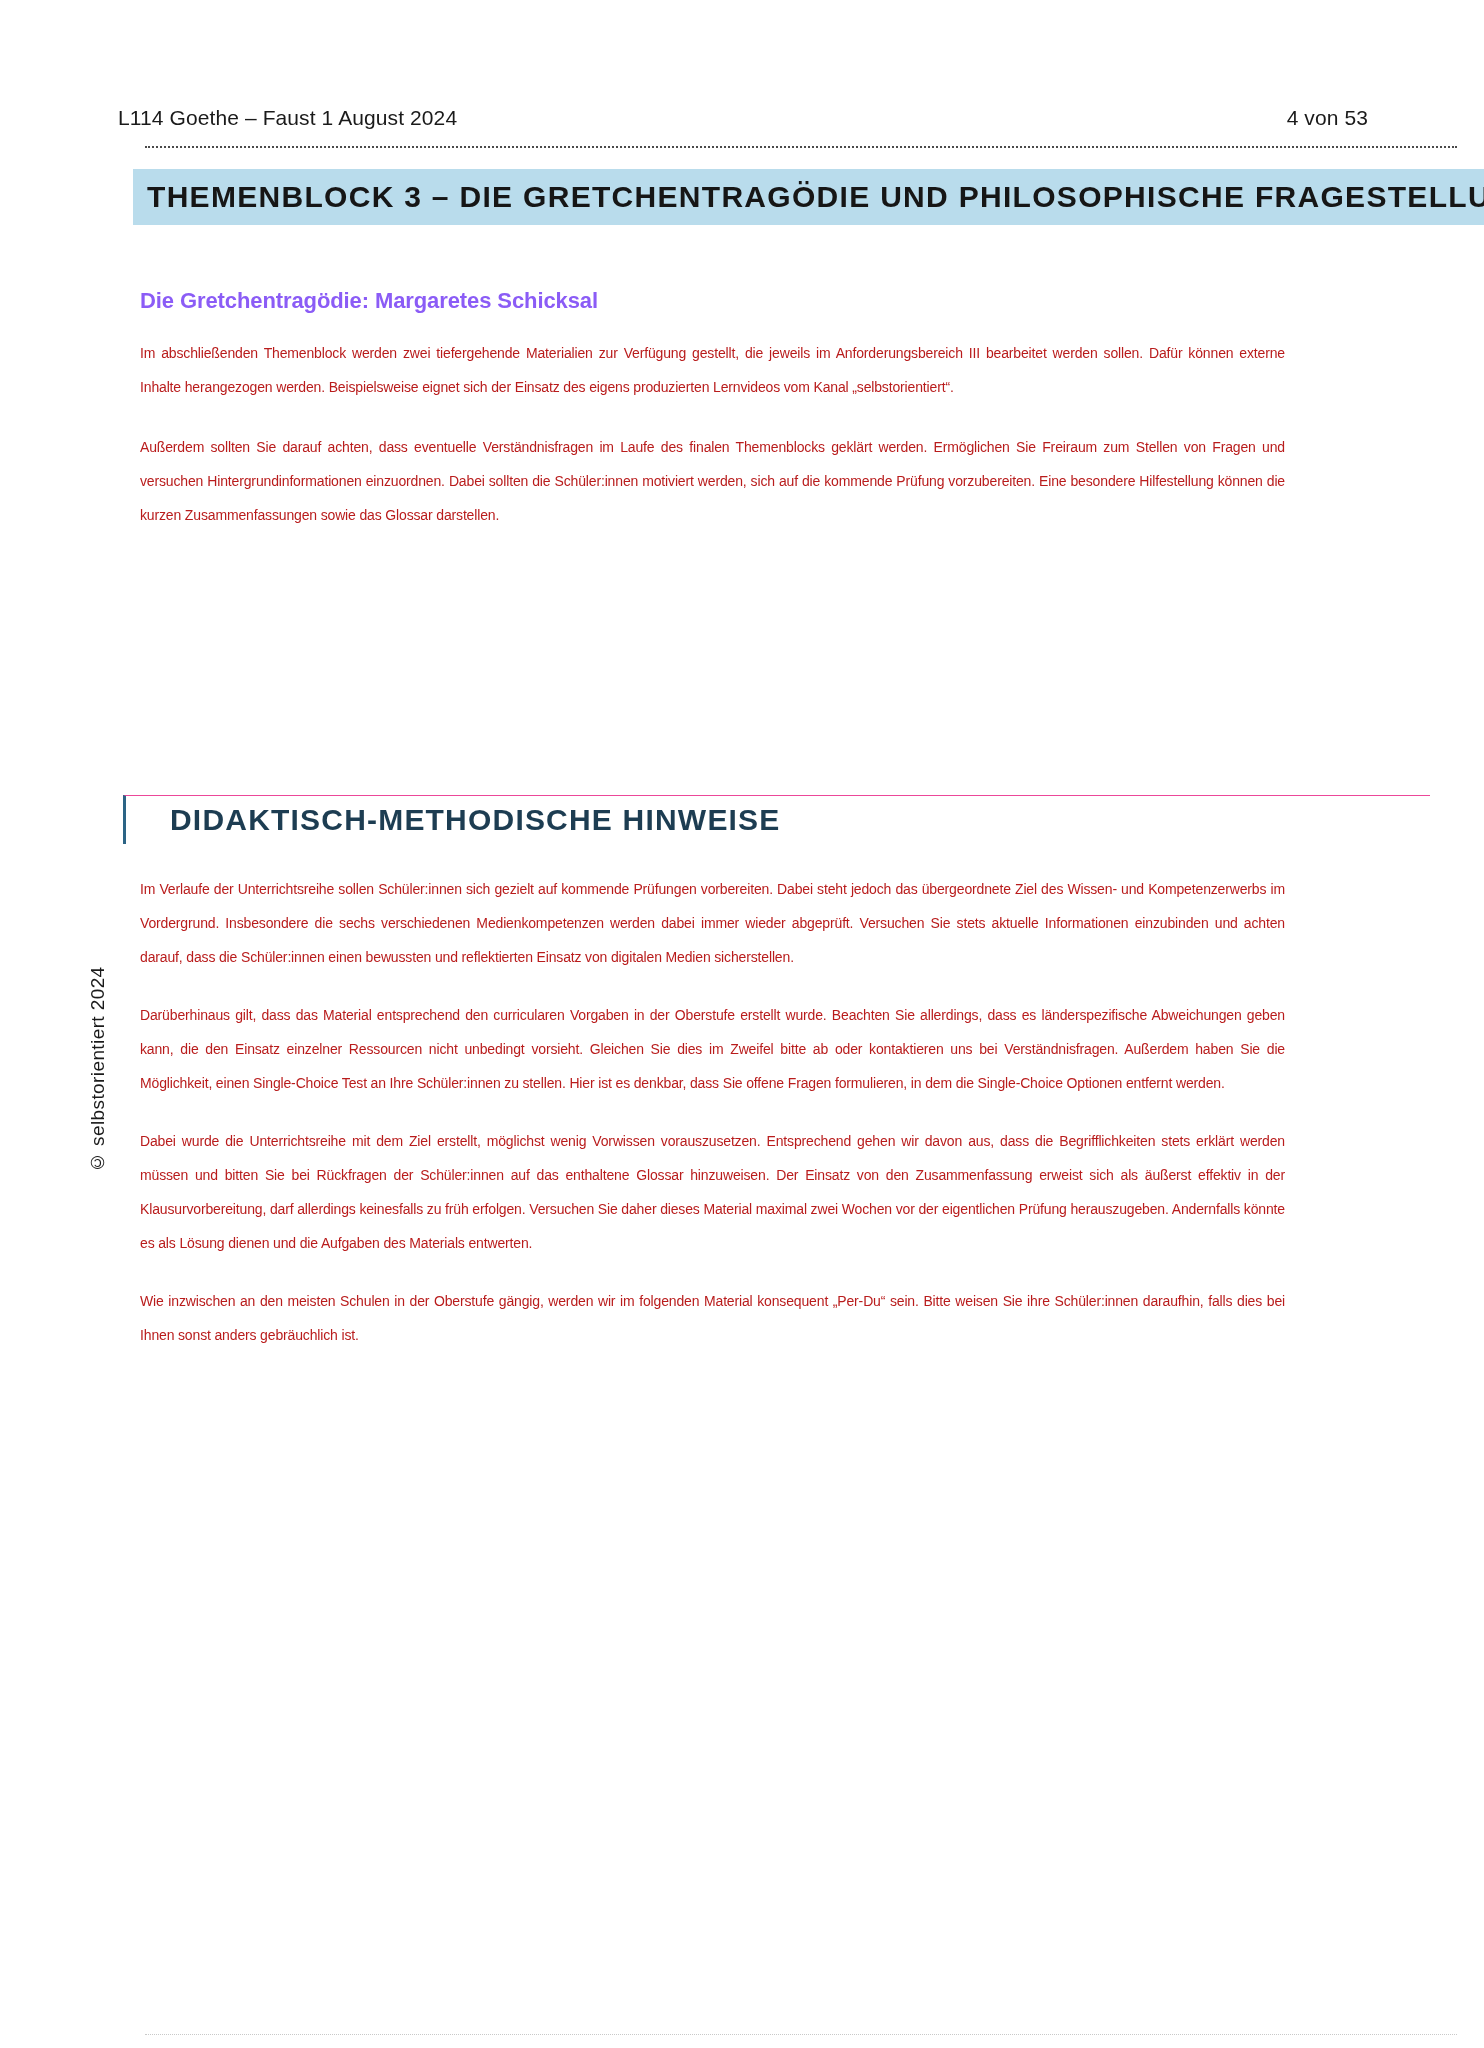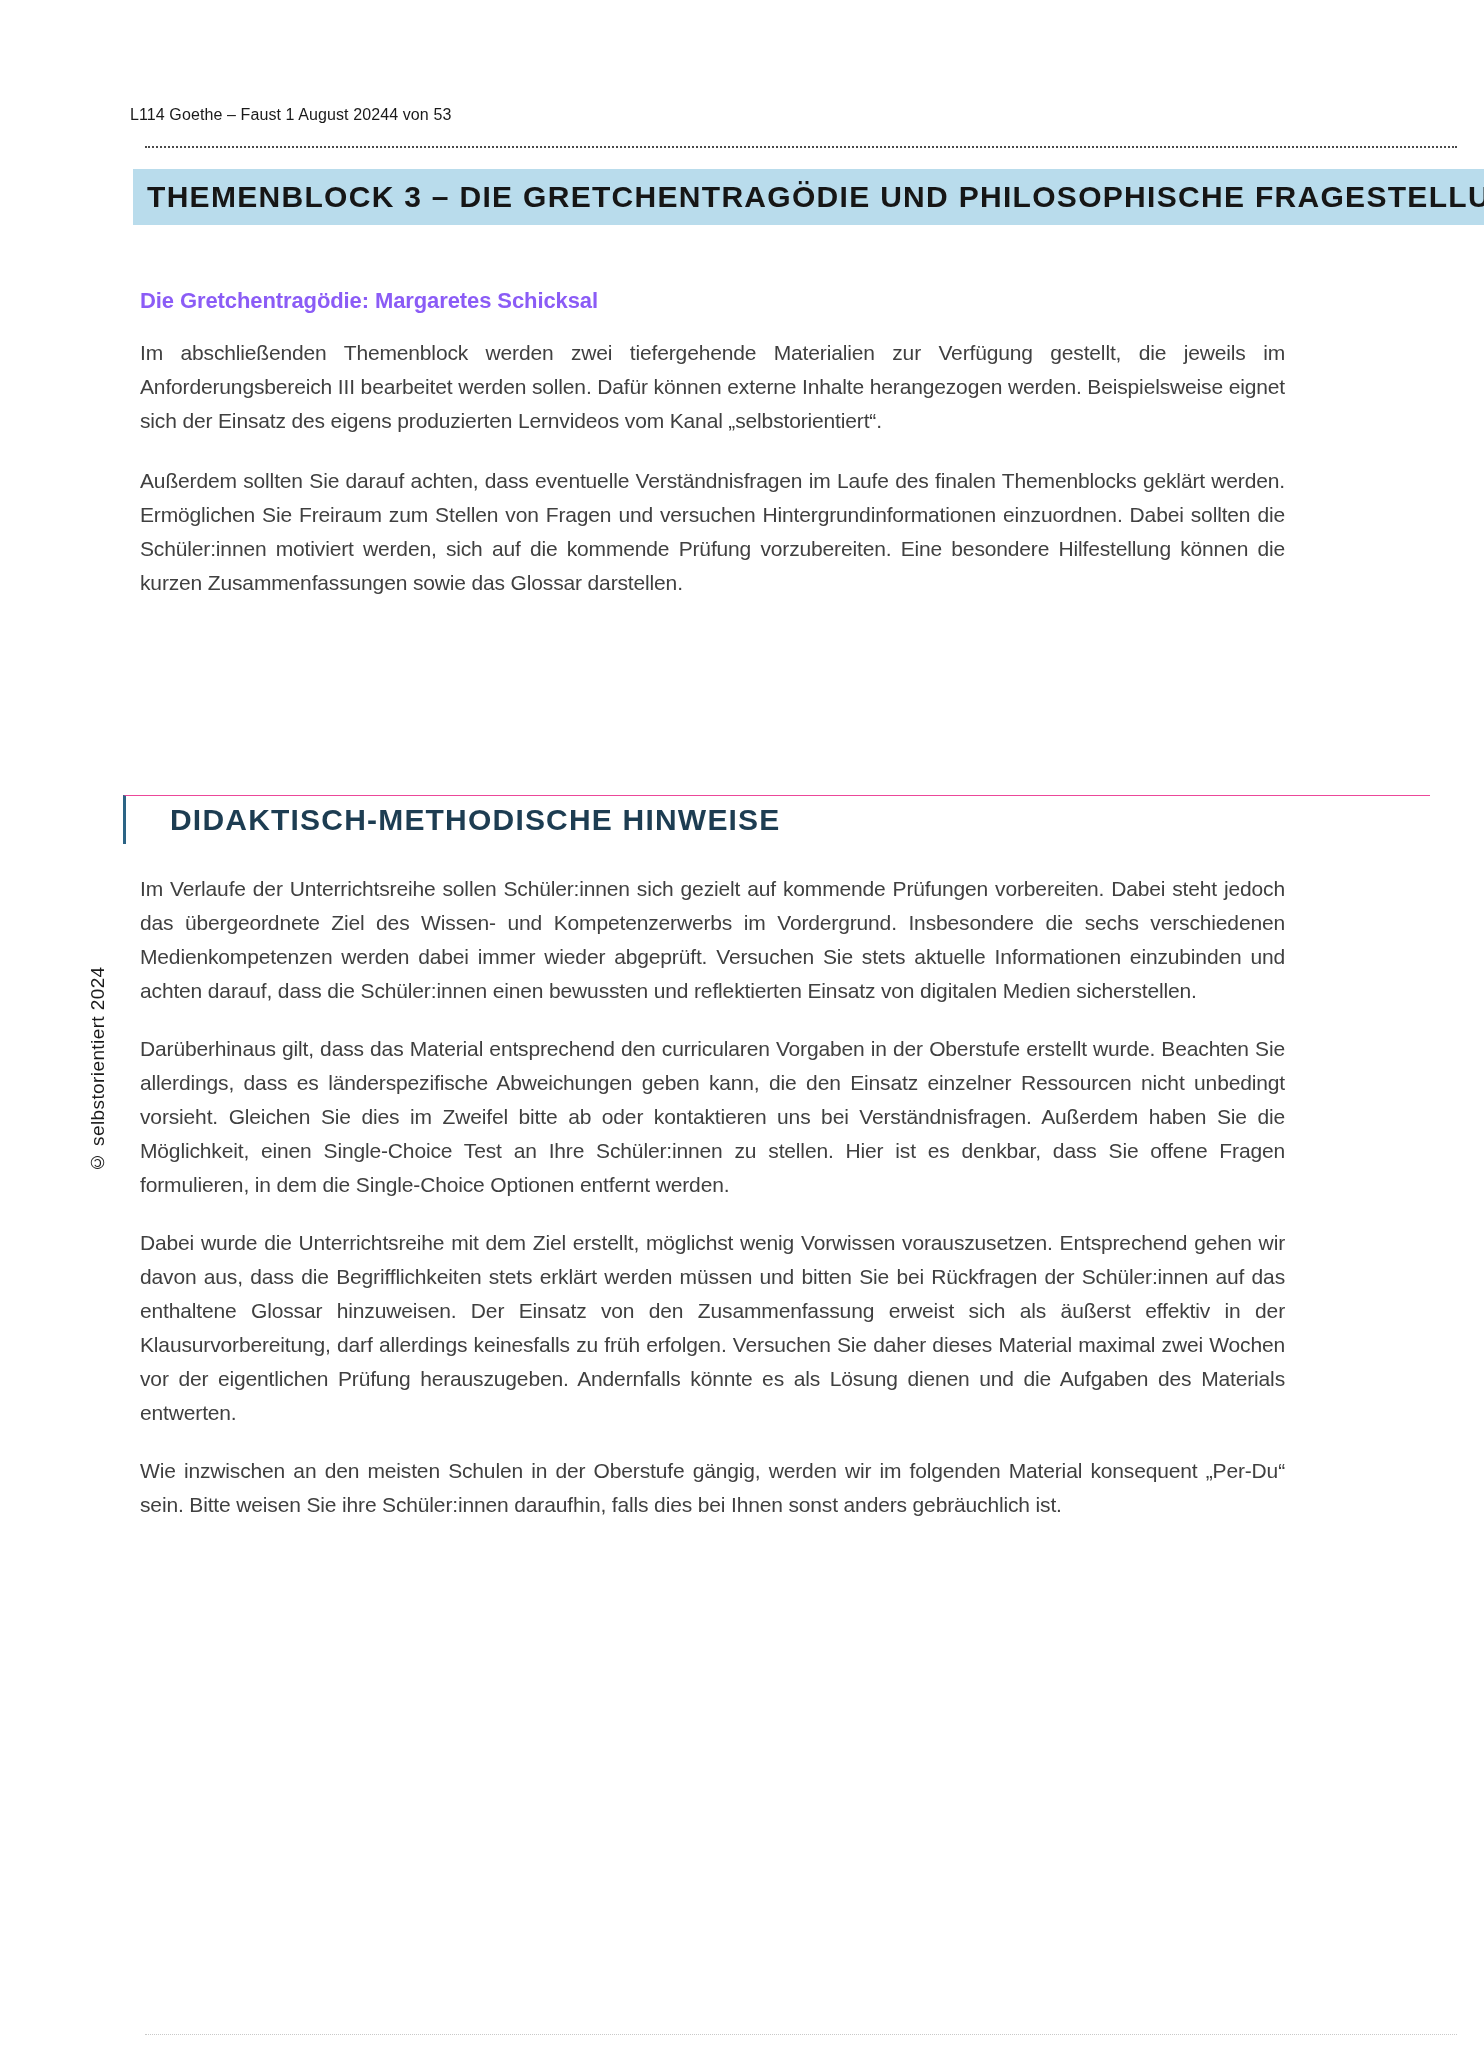--- a/index.html
+++ b/index.html
@@ -7,23 +7,23 @@
   .page {
     position:relative;
     width:1484px; height:2048px;
     background:#ffffff;
     font-family:"Liberation Sans", sans-serif;
     color:#1c1c1c;
     overflow:hidden;
   }
   
   .header-row {
-    position:absolute; top:106px; left:130px; width:1250px;
-    display:flex; align-items:baseline;
-    font-size:16px; color:#1a1a1a; letter-spacing:0.1px;
+    position:absolute; top:106px; left:118px; width:1250px;
+    display:flex; justify-content:space-between; align-items:baseline;
+    font-size:21px; color:#1a1a1a; letter-spacing:0.1px;
   }
   .header-rule {
     position:absolute; top:146px; left:145px; width:1312px;
     border-top:2px dotted #4a4a4a; height:0;
   }
   
   .title-block {
     position:absolute; top:169px; left:133px; width:1470px;
     box-sizing:border-box;
     background:#b9dcec;
@@ -37,22 +37,22 @@
   }
   .content2 {
     position:absolute; top:872px; left:140px; width:1145px;
   }
   .h-bold {
     font-size:22px; font-weight:bold; color:#8b5cf6;
     margin:0 0 22px 0; line-height:26px; letter-spacing:-0.1px;
   }
   .h-bold.second { margin-top:26px; }
   p.body {
-    font-size:21px; line-height:34px; letter-spacing:-0.15px;
-    text-align:justify; margin:0 0 26px 0; color:#404040;
+    font-size:14px; line-height:34px; letter-spacing:-0.15px;
+    text-align:justify; margin:0 0 26px 0; color:#b91c1c;
   }
   .content2 p.body { margin:0 0 24px 0; }
   
   .hinweise-box {
     position:absolute; top:795px; left:123px; width:1307px;
     box-sizing:border-box;
     border-top:1px solid #ec4899;
     border-left:3px solid #2c6485;
     padding:8px 0 8px 44px;
   }

